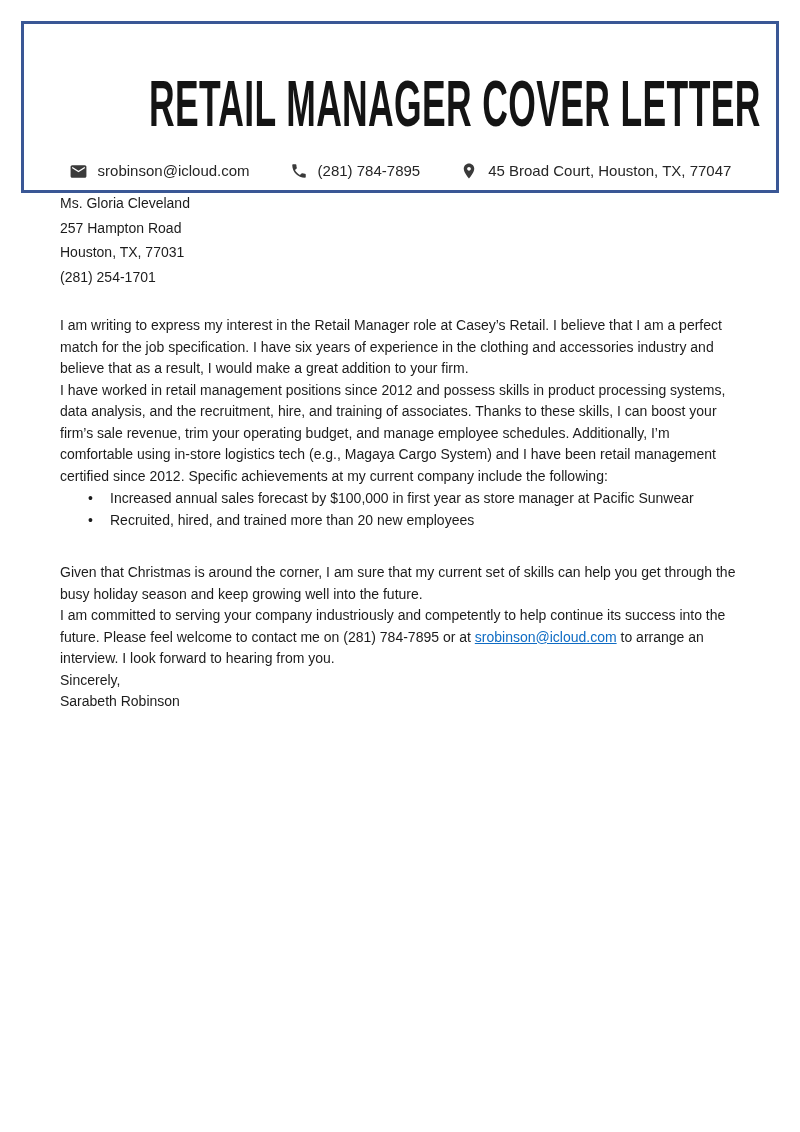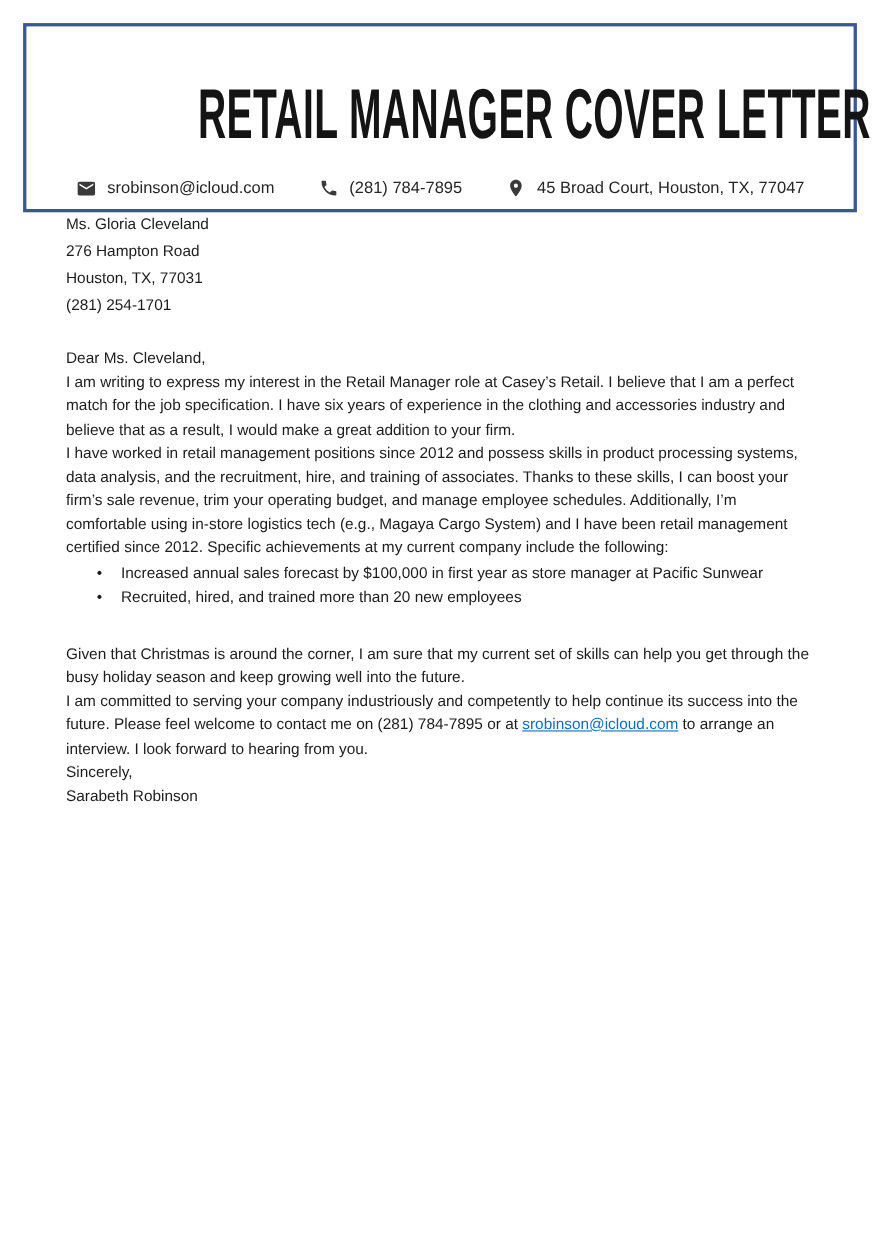--- a/index.html
+++ b/index.html
@@ -17,21 +17,21 @@
   .header-box {
     position:absolute; top:21px; left:21px;
     width:758px; height:172px;
     border:3px solid var(--border-blue,#3a5795);
     background:#ffffff;
   }
   .title-line {
     margin:0; padding-top:55px;
     text-align:center;
     font-size:50px; line-height:50px;
-    font-weight:bold; color:#141414;padding-left:31px;
+    font-weight:bold; color:#141414;
   }
   .title-inner {
     display:inline-block;
     transform:scale(0.71,1.28);
     transform-origin:center center;
     white-space:nowrap;
     letter-spacing:0.5px;
   }
   .contact-row {
     margin-top:32px;
@@ -112,26 +112,25 @@
         </span>
         <span>45 Broad Court, Houston, TX, 77047</span>
       </div>
     </div>
   </header>
 
   <main class="letter-body">
 
     <div class="recipient">
       <p>Ms. Gloria Cleveland</p>
-      <p>276 Hampton Road</p>
+      <p>257 Hampton Road</p>
       <p>Houston, TX, 77031</p>
       <p>(281) 254-1701</p>
     </div>
 
-    <p class="salutation">Dear Ms. Cleveland,</p>
 
     <p class="para-1">I am writing to express my interest in the Retail Manager role at Casey’s Retail. I believe that I am a perfect match for the job specification. I have six years of experience in the clothing and accessories industry and believe that as a result, I would make a great addition to your firm.</p>
 
     <p class="para-2">I have worked in retail management positions since 2012 and possess skills in product processing systems, data analysis, and the recruitment, hire, and training of associates. Thanks to these skills, I can boost your firm’s sale revenue, trim your operating budget, and manage employee schedules. Additionally, I’m comfortable using in-store logistics tech (e.g., Magaya Cargo System) and I have been retail management certified since 2012. Specific achievements at my current company include the following:</p>
 
     <ul class="achievements">
       <li>Increased annual sales forecast by $100,000 in first year as store manager at Pacific Sunwear</li>
       <li>Recruited, hired, and trained more than 20 new employees</li>
     </ul>
 

